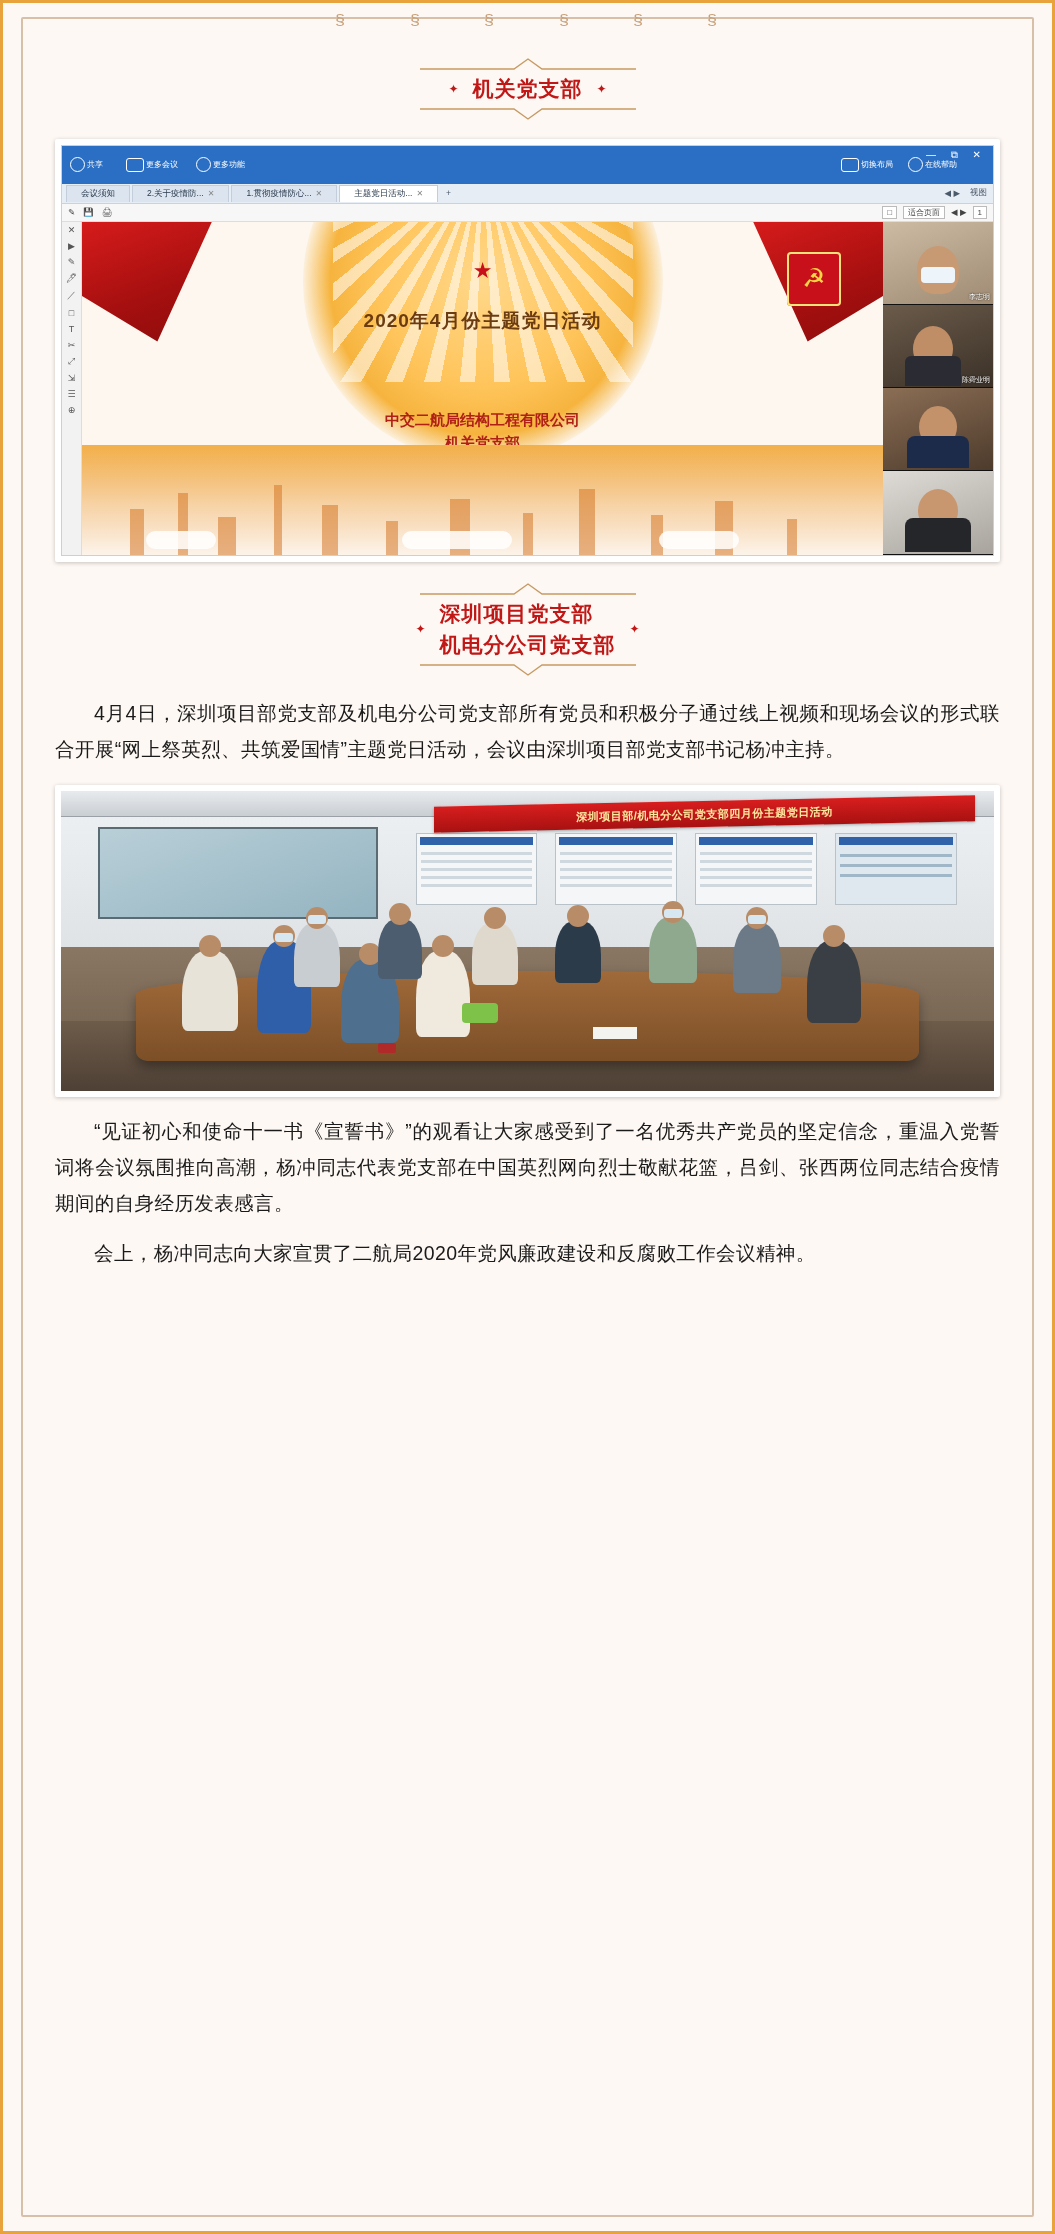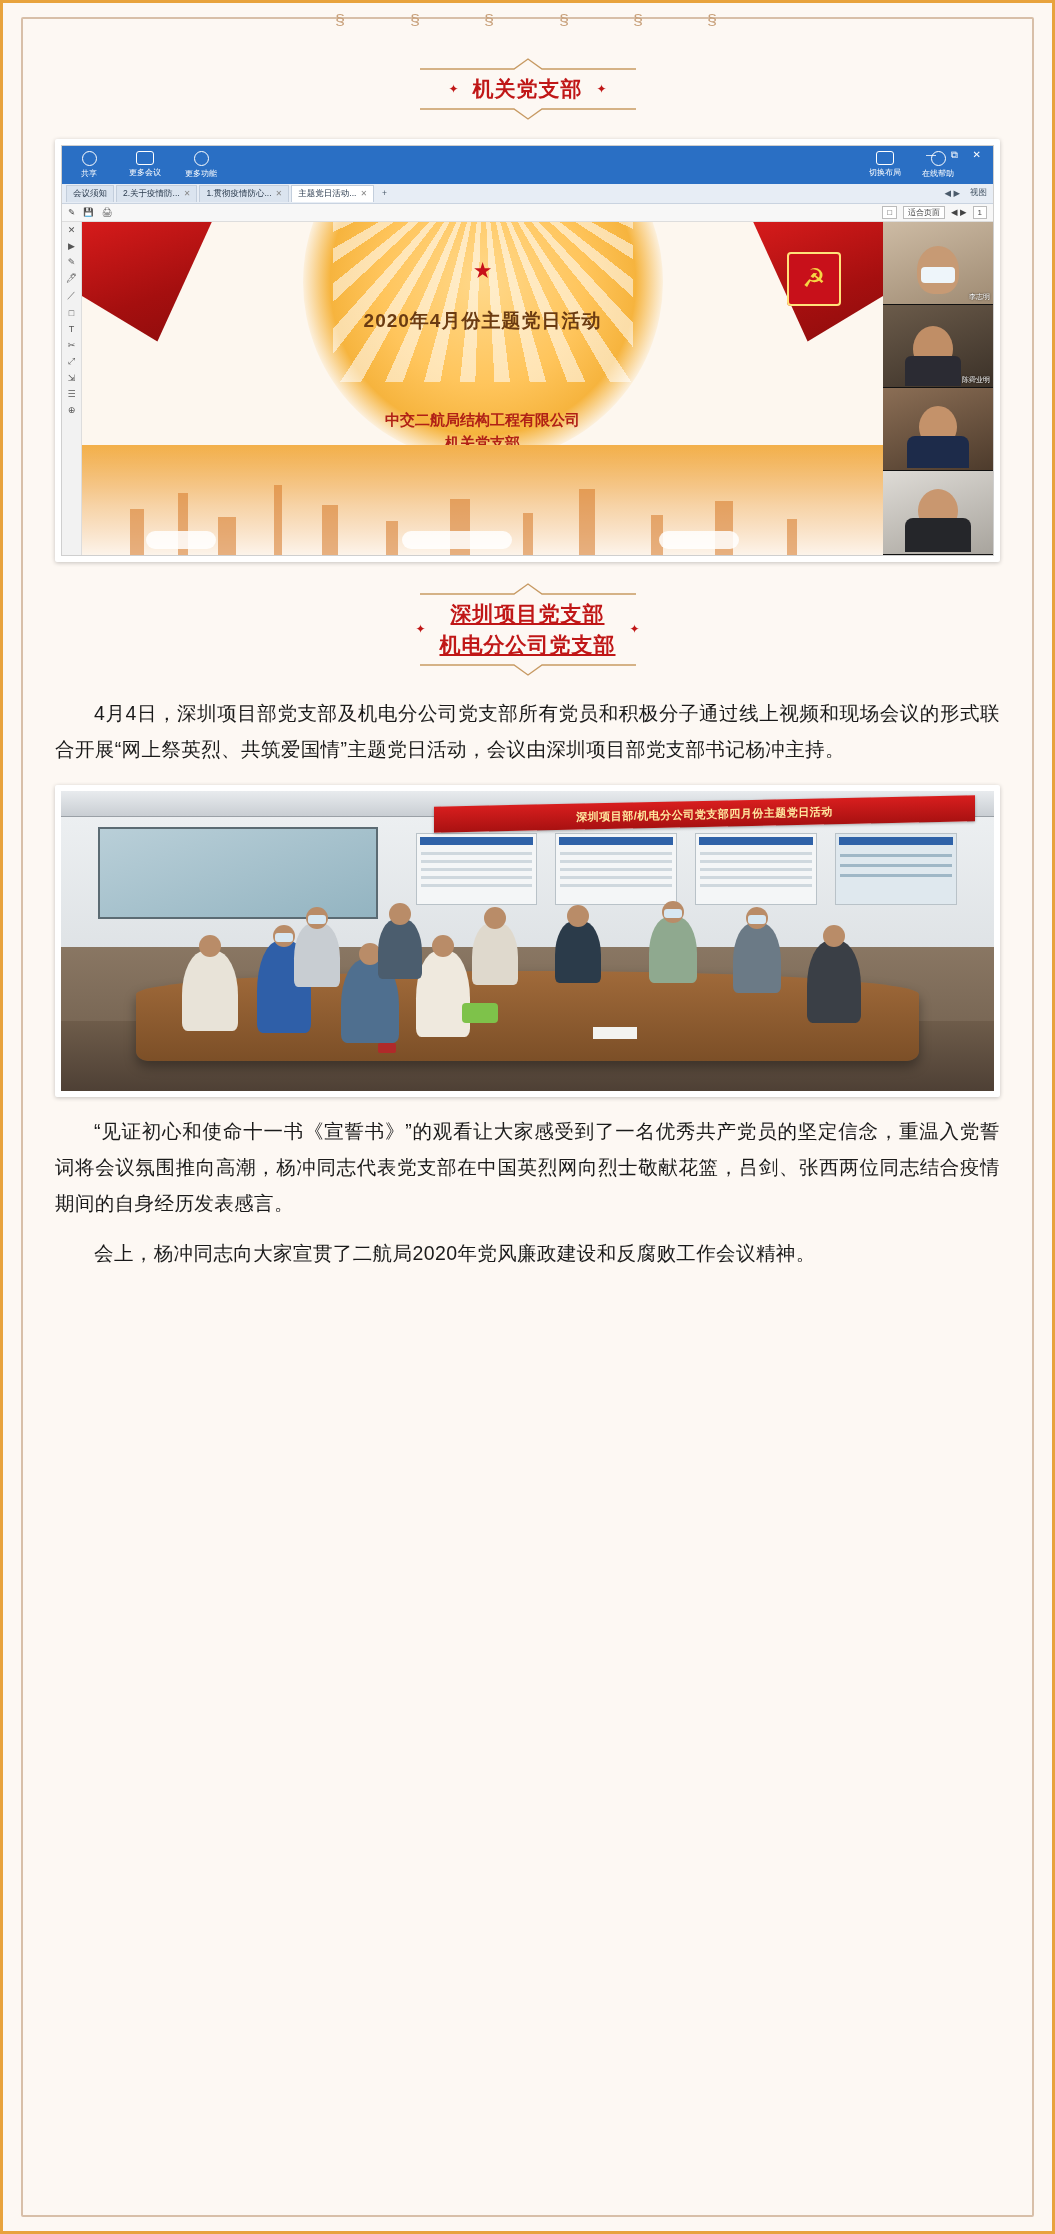--- a/index.html
+++ b/index.html
@@ -60,21 +60,21 @@
     justify-content: center;
     gap: 14px;
   }
   .sh-title {
     color: #c01717;
     font-size: 21px;
     font-weight: bold;
     letter-spacing: 1px;
     line-height: 1.5;
   }
-  .sh-title.two-line { text-align: center; text-decoration: underline; }
+  .sh-title.two-line { text-align: left; }
   .sh-diamond {
     color: #c01717;
     font-size: 12px;
     line-height: 1;
   }
   .sh-underline {
     display: block;
     margin: 2px auto 0 auto;
     width: 220px;
     height: 14px;
@@ -112,21 +112,21 @@
     background: #2a6fc4;
     color: #fff;
     display: flex;
     align-items: center;
     padding: 4px 8px;
     height: 38px;
     gap: 18px;
   }
   .ribbon-btn {
     display: flex;
-    flex-direction: column;
+    flex-direction: row;
     align-items: center;
     font-size: 8px;
     gap: 2px;
     min-width: 38px;
   }
   .ribbon-ico {
     width: 18px; height: 14px;
     border: 1.2px solid #fff;
     border-radius: 3px;
     display: block;
@@ -153,21 +153,21 @@
     border-bottom: 1px solid #c9d3e0;
     height: 20px;
     font-size: 8.5px;
     padding-left: 4px;
     gap: 2px;
   }
   .app-tab {
     background: #dbe4ef;
     border: 1px solid #c3cedc;
     border-bottom: none;
-    padding: 2px 6px;
+    padding: 2px 14px;
     display: flex;
     align-items: center;
     gap: 4px;
     max-width: 110px;
     white-space: nowrap;
     overflow: hidden;
     color: #2b3b4e;
   }
   .app-tab.active { background: #fff; }
   .app-tab .x { color: #888; font-size: 8px; }

